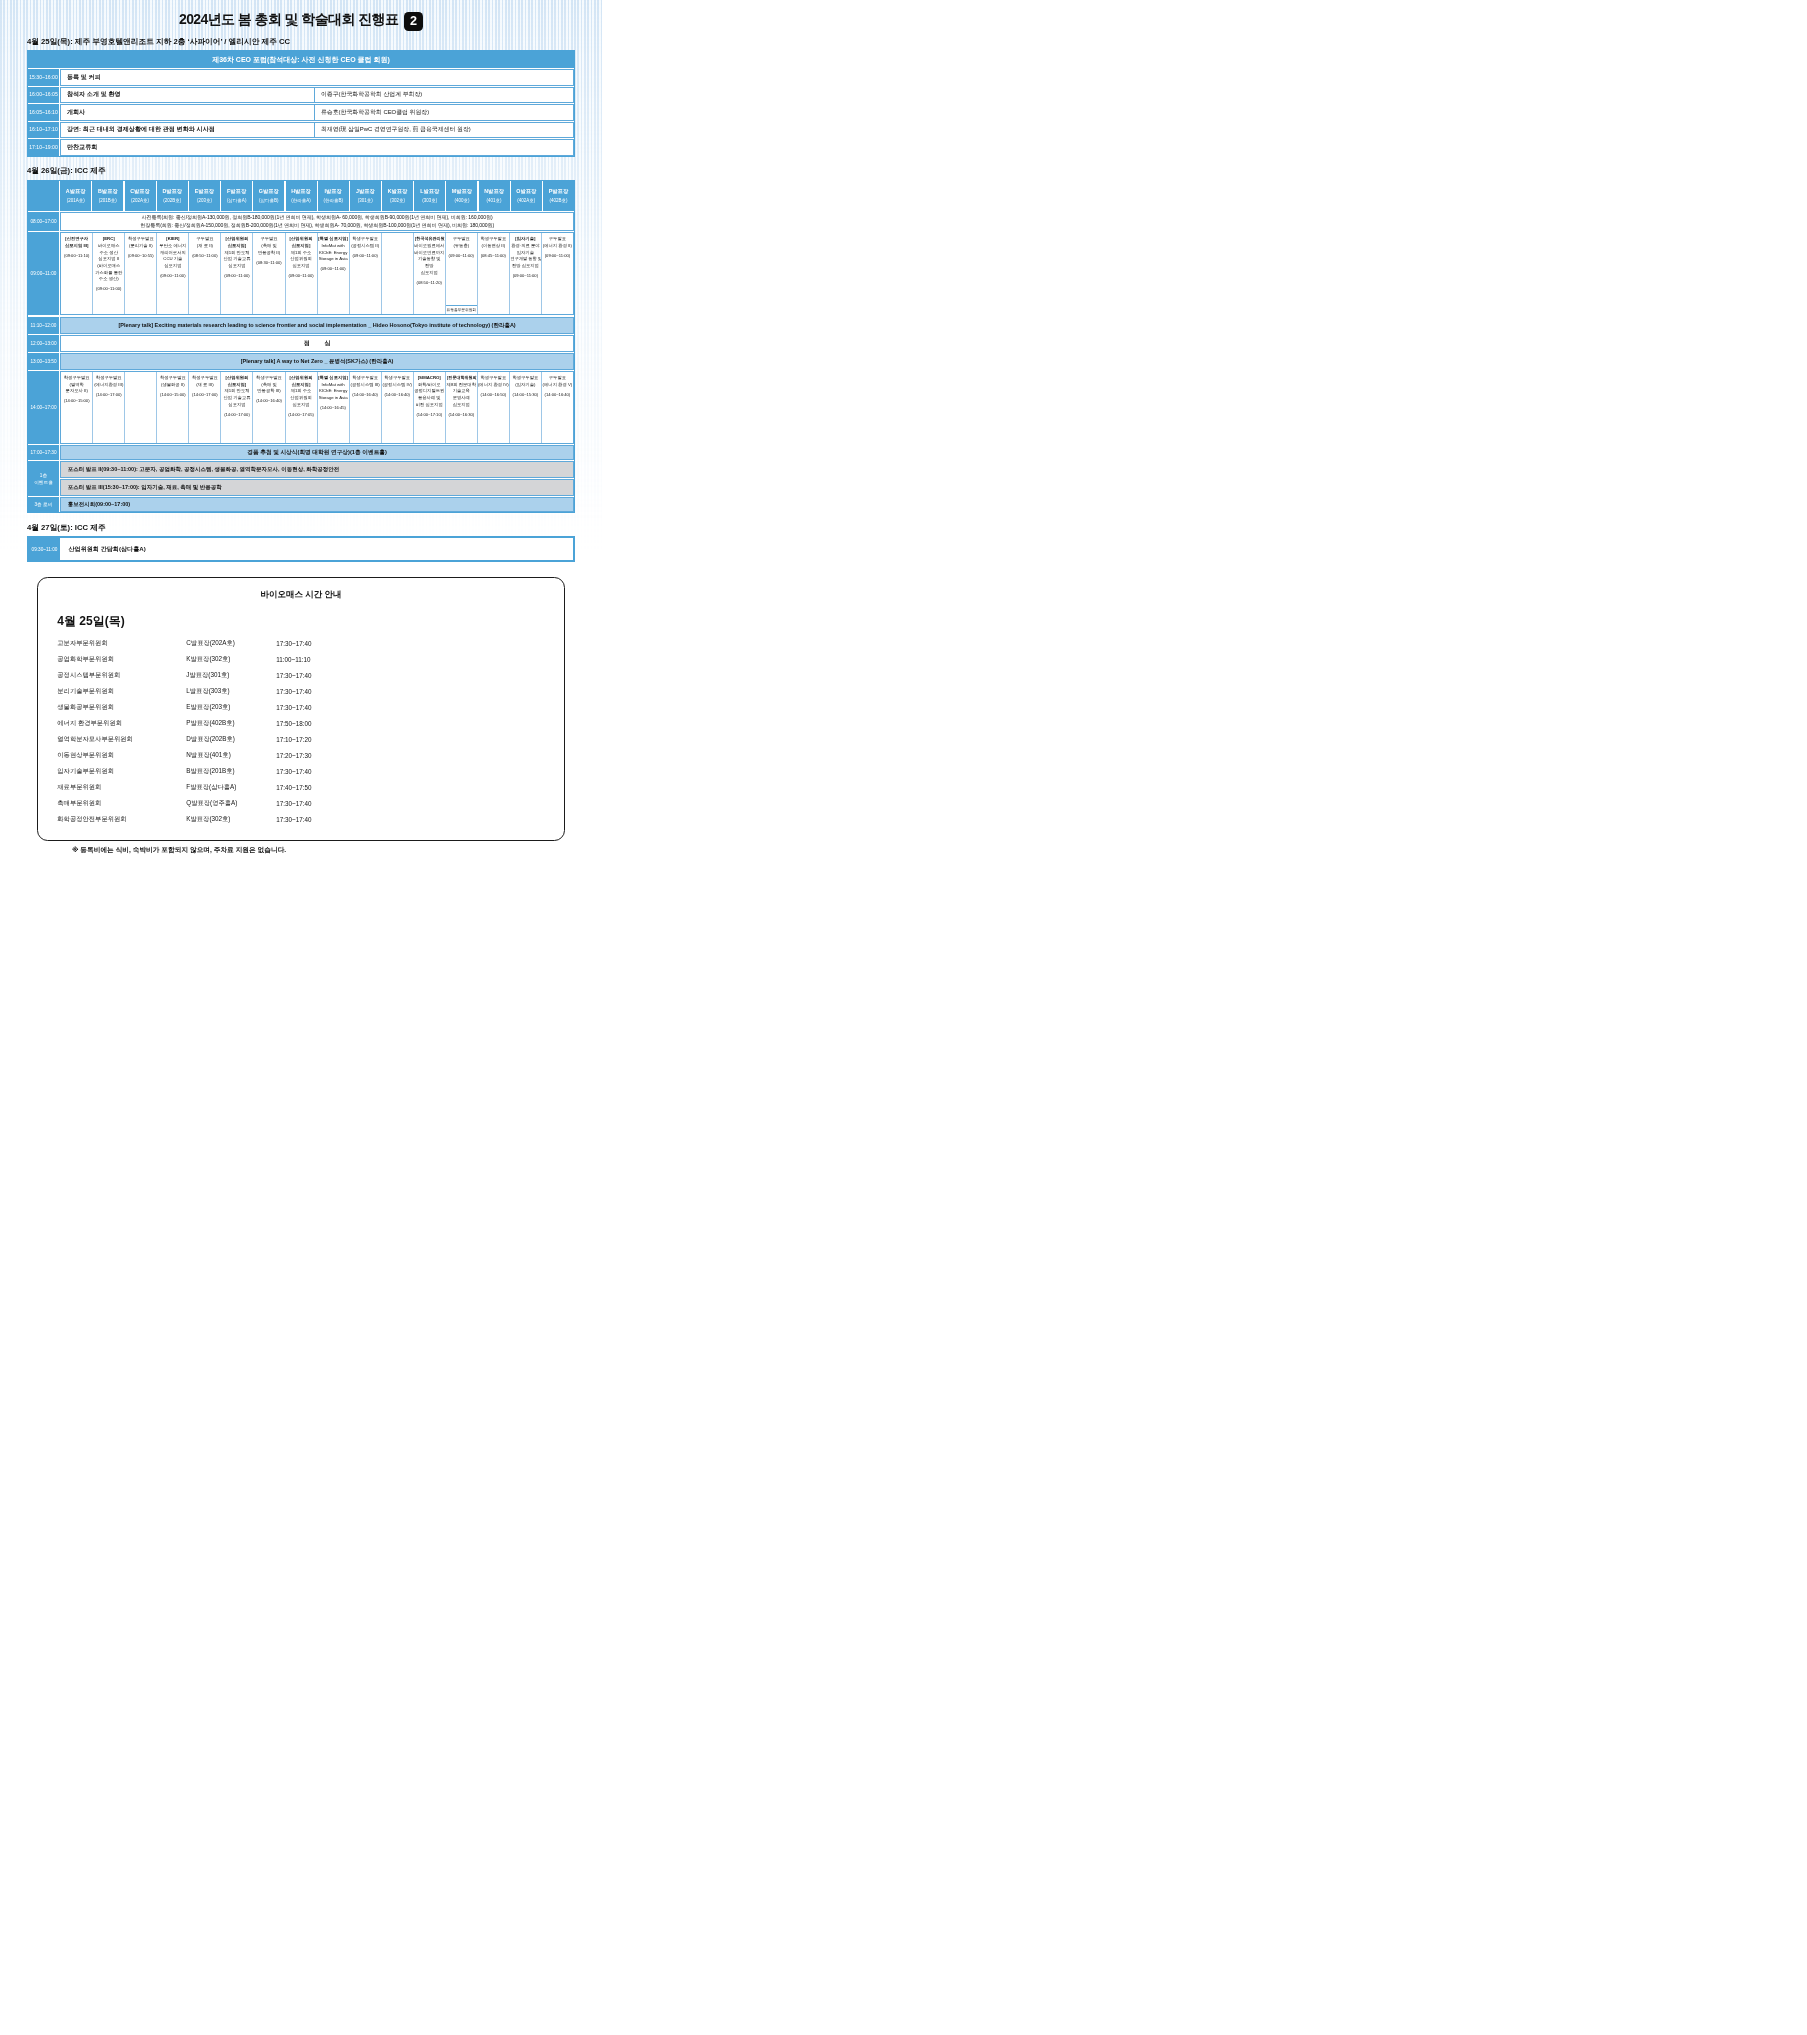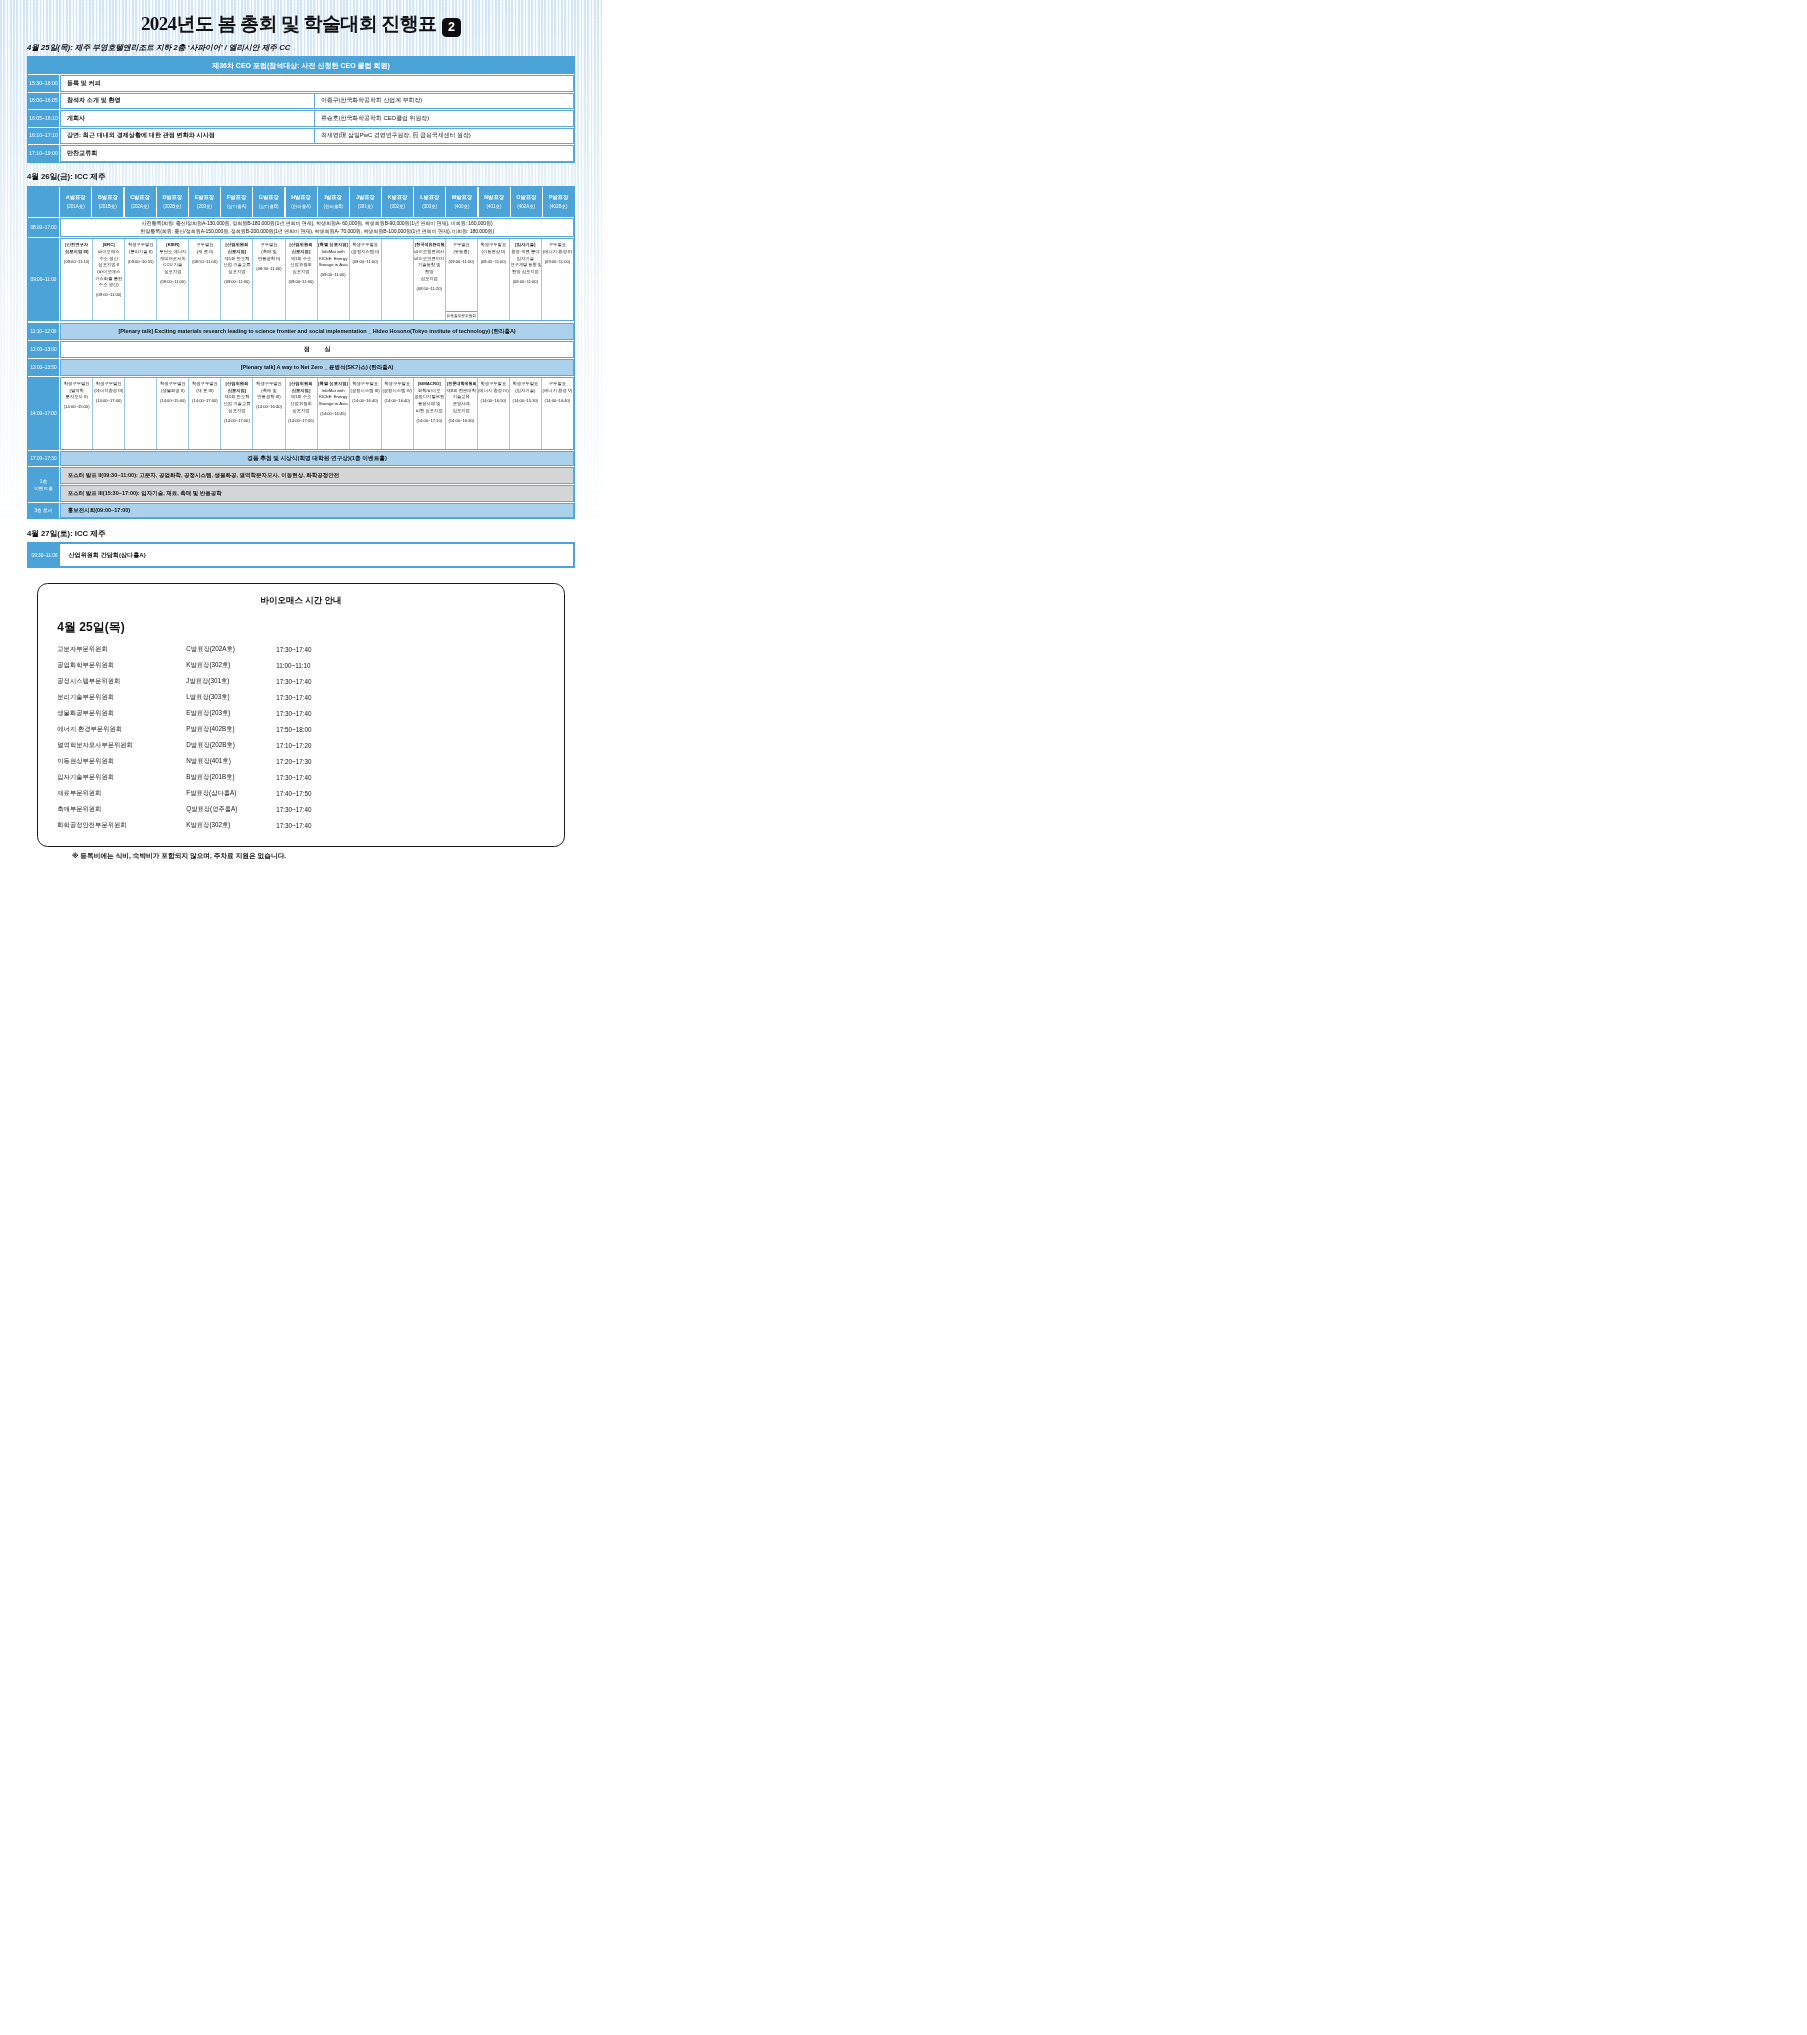--- a/index.html
+++ b/index.html
@@ -13,28 +13,28 @@
     position:relative;
   }
   .bg{
     position:absolute; left:0; top:0; right:0; height:550px; z-index:0;
     background:repeating-linear-gradient(90deg, rgba(171,205,236,.55) 0 1.6px, rgba(236,245,252,.55) 1.6px 3.3px);
     -webkit-mask-image:linear-gradient(180deg,rgba(0,0,0,.95) 0%,rgba(0,0,0,.35) 55%,rgba(0,0,0,0) 100%);
     mask-image:linear-gradient(180deg,rgba(0,0,0,.95) 0%,rgba(0,0,0,.35) 55%,rgba(0,0,0,0) 100%);
   }
   .content{position:relative;z-index:1;padding:0 27px 4.1px;}
   .titlewrap{text-align:center;padding-top:10.6px;margin-bottom:4.1px;}
-  .title{font-size:19px;font-weight:900;letter-spacing:-0.6px;display:inline;font-family:Liberation Serif, serif;}
+  .title{font-size:14px;font-weight:900;letter-spacing:-0.6px;display:inline;}
   .badge{
     display:inline-flex;align-items:center;justify-content:center;
     width:19px;height:19px;border-radius:4.5px;background:#0d0d0d;color:#fff;
     font-size:12.6px;font-weight:800;margin-left:5.7px;vertical-align:-1.6px;
   }
   .dhead{font-size:7.7px;font-weight:800;margin:9.8px 0 3.3px;}
-  .dhead.first{margin-top:6.5px;font-style:italic;}
+  .dhead.first{margin-top:6.5px;}
 
   
   .ceo{border:1.2px solid var(--blue);background:#fff;}
   .ceo-hdr{background:var(--blue);color:#fff;text-align:center;font-weight:800;font-size:7px;padding:3.3px 0;}
   .trow{display:flex;margin-top:1.2px;min-height:16.3px;}
   .tcell.time{flex:0 0 31px;background:var(--blue);color:#fff;font-size:5.1px;
     display:flex;align-items:center;justify-content:center;margin-right:1.2px;text-align:center;}
   .acell{flex:1;border:0.4px solid var(--bdr);display:flex;align-items:center;
     padding:2.4px 5.7px;font-weight:700;font-size:6.1px;background:#fff;}
   .acell.half{flex:0 0 254px;border-right:none;}

